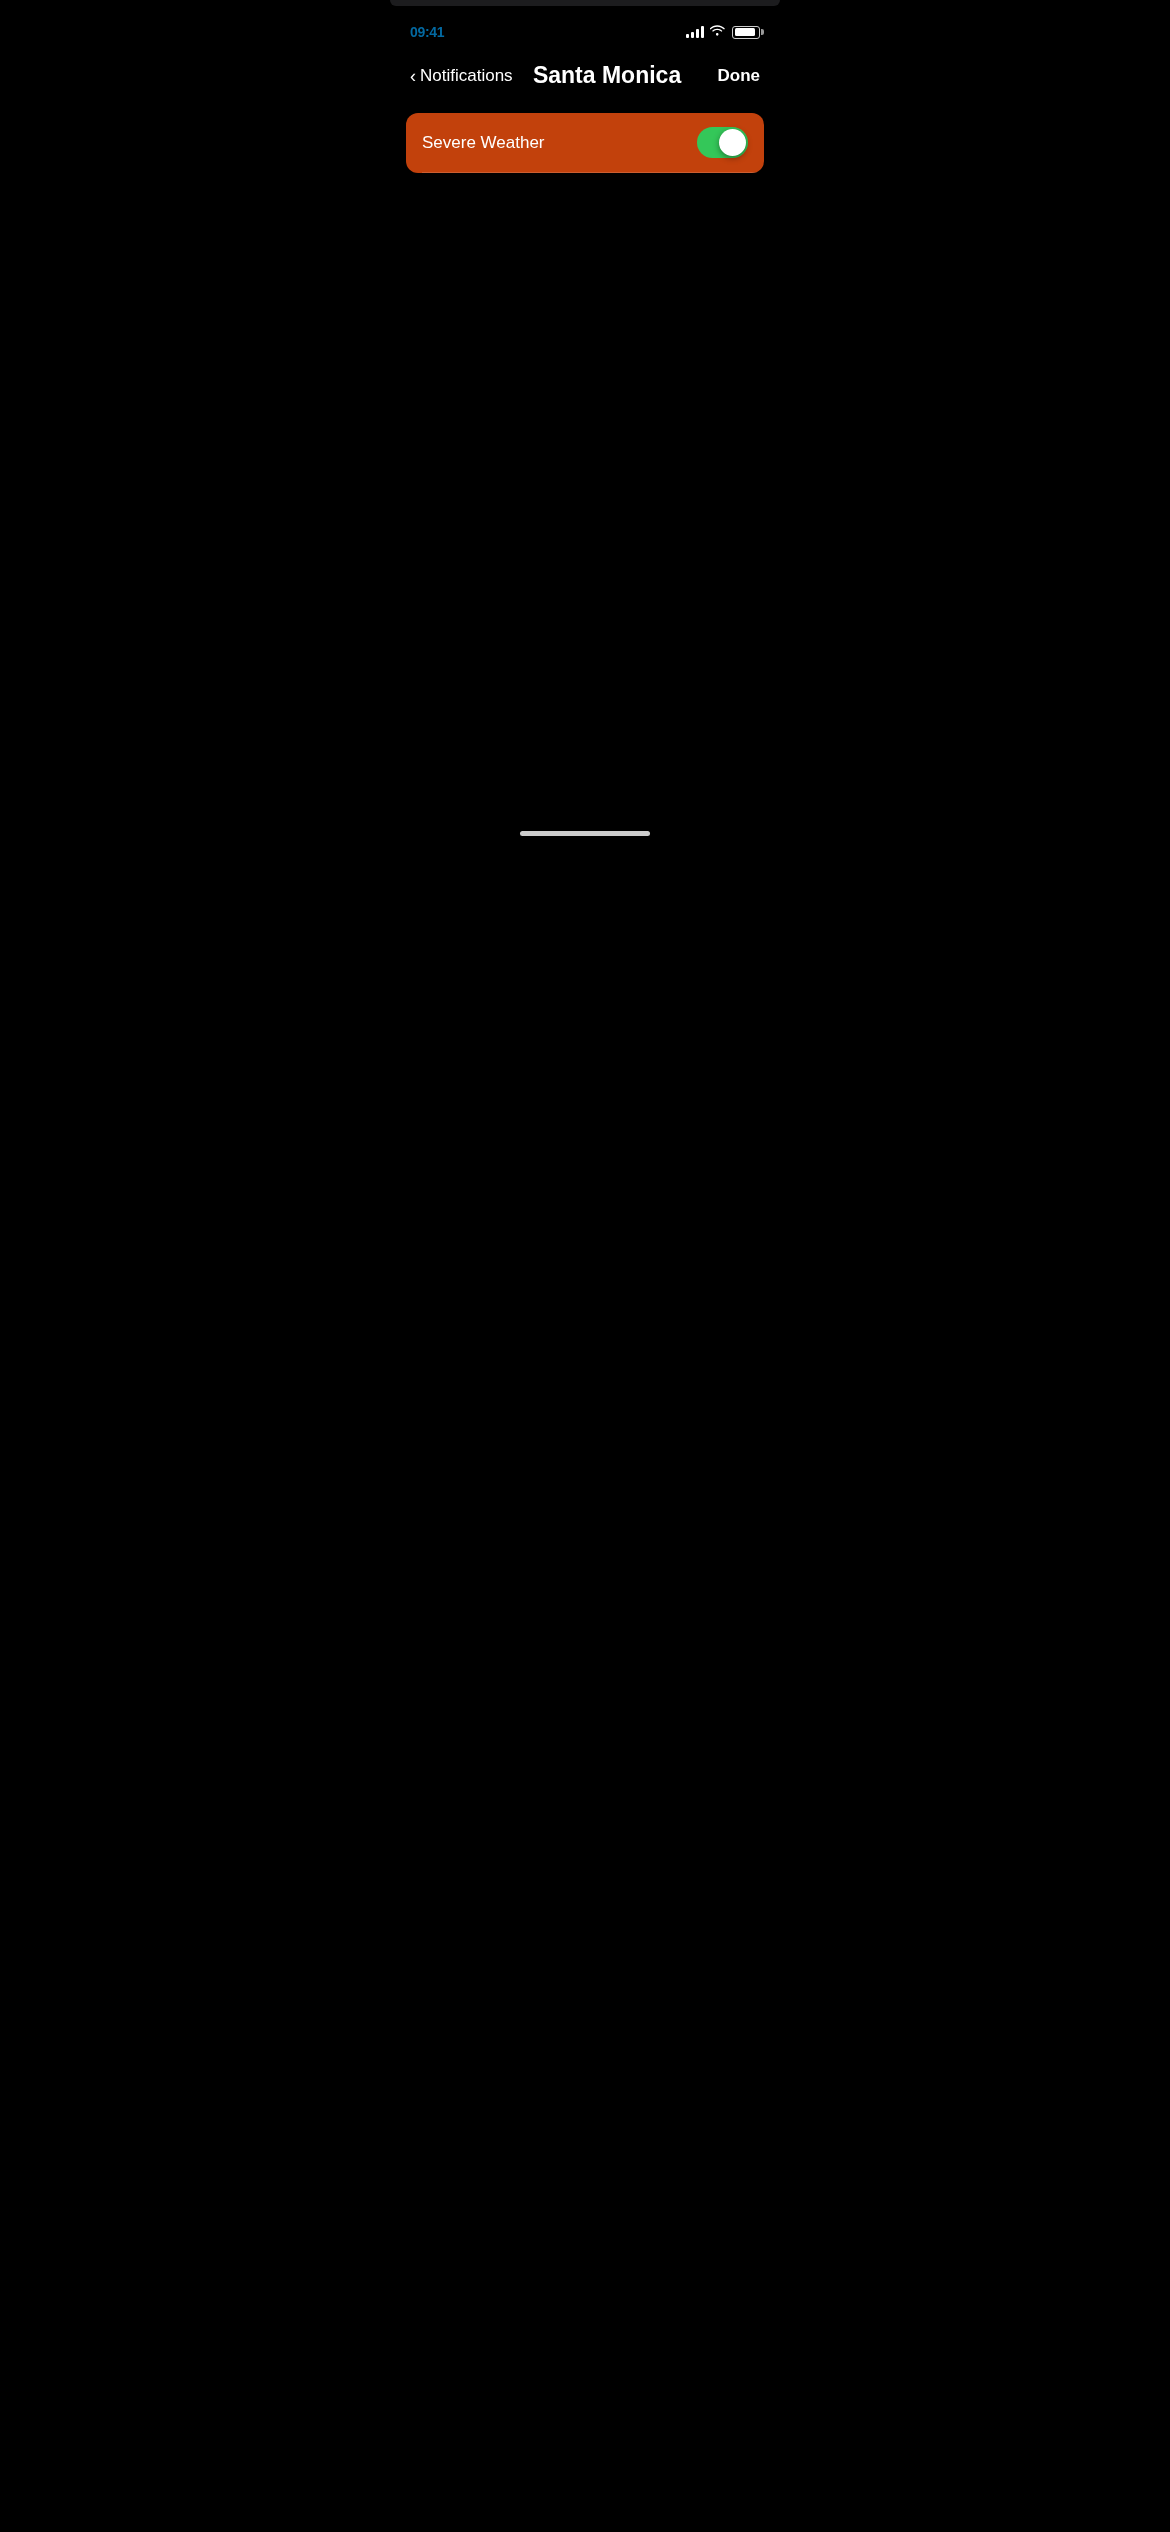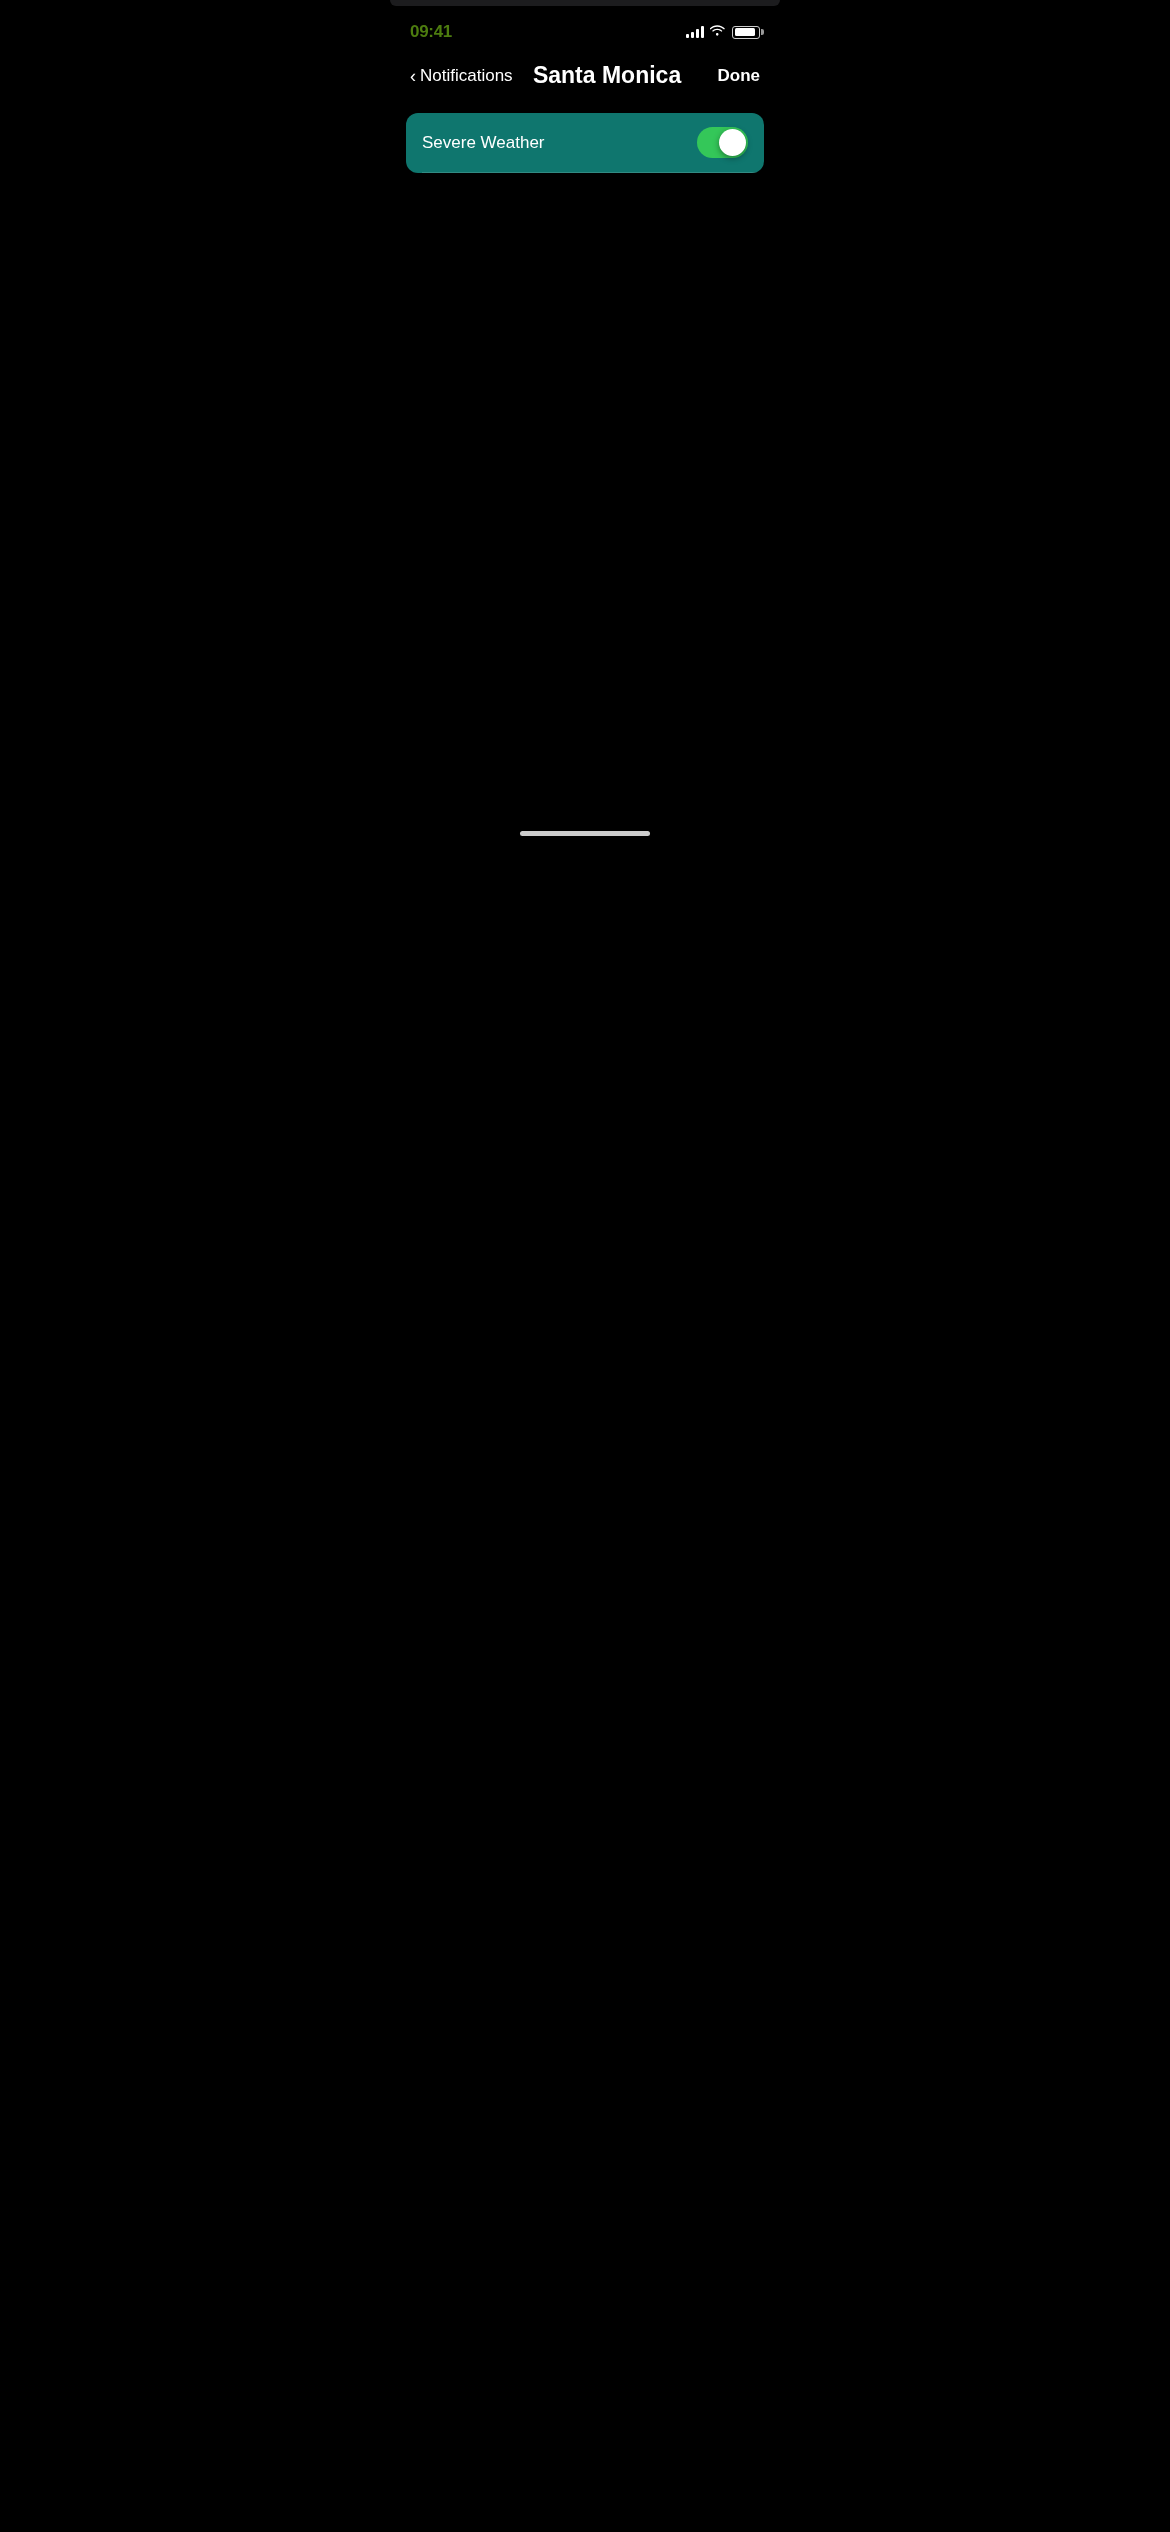--- a/index.html
+++ b/index.html
@@ -23,23 +23,23 @@
     
     .status-bar {
       display: flex;
       justify-content: space-between;
       align-items: center;
       padding: 14px 20px 0 20px;
       height: 50px;
     }
 
     .status-time {
-      font-size: 17px;
+      font-size: 14px;
       font-weight: 600;
-      color: #4d7c0f;
+      color: #0369a1;
       letter-spacing: -0.3px;
     }
 
     .status-icons {
       display: flex;
       align-items: center;
       gap: 6px;
     }
 
     .signal-bars {
@@ -130,21 +130,21 @@
       font-size: 17px;
       font-weight: 600;
       color: #ffffff;
       cursor: pointer;
       padding-left: 16px;
     }
 
     
     .settings-card {
       margin: 8px 16px 11px 16px;
-      background-color: #0f766e;
+      background-color: #c2410c;
       border-radius: 12px;
       overflow: hidden;
     }
 
     .settings-row {
       display: flex;
       justify-content: space-between;
       align-items: center;
       padding: 14px 16px;
       min-height: 52px;

